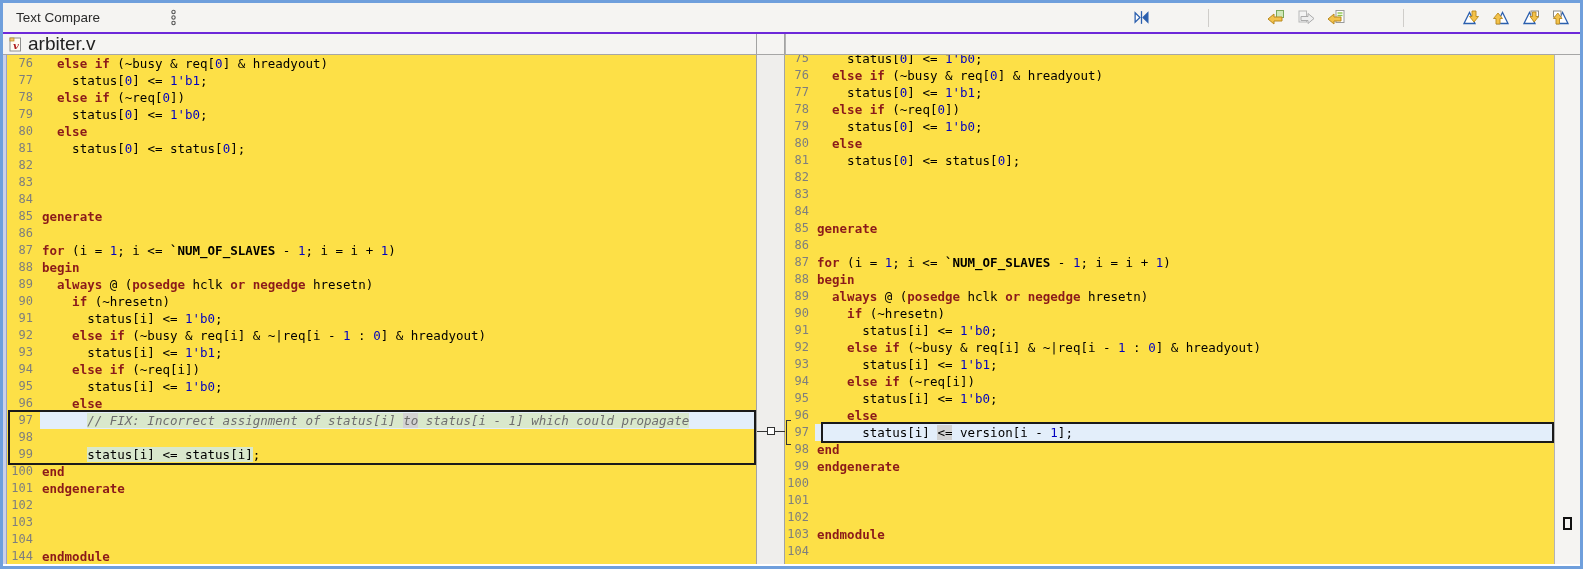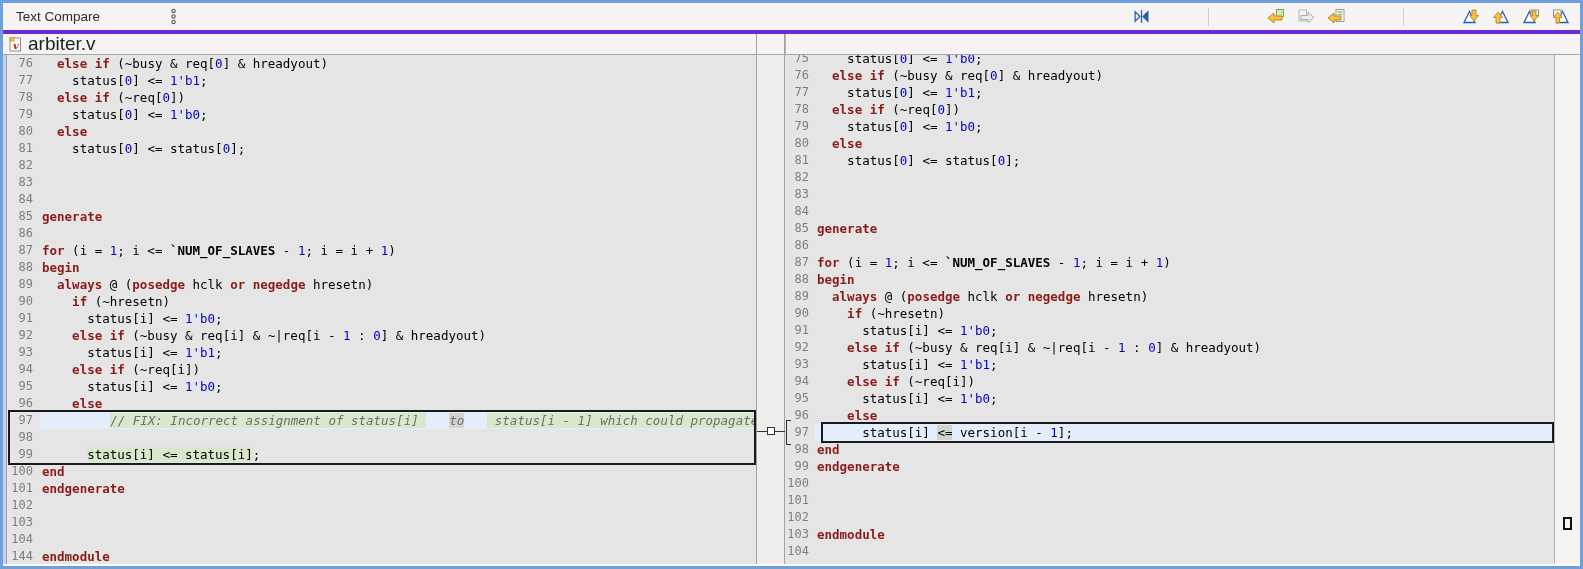--- a/index.html
+++ b/index.html
@@ -3,21 +3,21 @@
 <meta charset="utf-8">
 <style>
   * { margin:0; padding:0; box-sizing:border-box; }
   body { font-family:"Liberation Sans", sans-serif; background:#fff; }
   .window {
     position:relative; width:1583px; height:569px;
     border:3px solid #6f9fdc; background:#fff; overflow:hidden;
   }
   
   .titlebar {
-    height:31px; background:#f5f4f2; border-bottom:4px solid #6d28d9;
+    height:31px; background:#f5f4f2; border-bottom:2px solid #6d28d9;
     display:flex; align-items:center; padding:0 8px 0 13px;gap:47px;
   }
   .titlebar .title { font-size:13.5px; color:#2b2b2b; }
   .kebab { margin-left:22px; display:flex; align-items:center; }
   .tb-spacer { flex:1; }
   .tb-group { display:flex; align-items:center; gap:8px; }
   .tb-sep { width:1px; height:18px; background:#cfcdca; margin:0 9px; }
   .tb-btn {
     width:22px; height:22px; border:none; background:transparent;
     display:flex; align-items:center; justify-content:center; padding:0;
@@ -25,37 +25,37 @@
   .tb-btn svg { display:block; }
   
   .pane-headers { height:21px; background:#f5f4f2; border-bottom:1px solid #a6a6a6; display:flex; }
   .ph-left { width:753px; display:flex; align-items:center; gap:6px; padding-left:6px; }
   .ph-gutter { width:29px; border-left:1px solid #a3a3a3; border-right:1px solid #a3a3a3; background:#f5f4f2; }
   .ph-right { flex:1; display:flex; align-items:center; padding-left:6px; }
   .ph-ruler { width:26px; border-left:1px solid #b3b3b3; background:#f5f4f2; }
   .ph-title { font-size:19px; color:#222; }
   
   .content { position:relative; display:flex; height:509px; }
-  .pane { position:relative; overflow:hidden; background:#e5e5e5; }
+  .pane { position:relative; overflow:hidden; background:#fde047; }
   .pane-left { width:753px; }
   .pane-right { flex:1; }
   .gutter { width:29px; background:#efeeec; border-left:1px solid #a3a3a3; border-right:1px solid #a3a3a3; position:relative; }
   .ruler { width:26px; background:#f5f4f2; border-left:1px solid #b3b3b3; position:relative; }
   .lavender-strip { position:absolute; left:0; top:0; bottom:0; width:4px; background:#cbd0e9; border-right:1px solid #98a1cd; }
   .rows-left { margin-left:5px; }
   .rows-right { margin-top:-5px; }
   .row { display:flex; height:17px; line-height:17px; font-family:"DejaVu Sans Mono", monospace; font-size:12.5px; }
   .ln { width:32px; text-align:right; padding-right:7px; color:#7e7e7e; flex:none; font-size:12px; }
   .pane-right .ln { width:30px; padding-right:6px; }
   .code { flex:1; white-space:pre; color:#000; padding-left:2px; }
   .code.cur { background:#e3eefa; }
   .t-k { color:#8b1a1a; font-weight:bold; }
   .t-n { color:#0000c0; }
   .t-m { color:#000; font-weight:bold; }
-  .t-c { color:#6e6e6e; font-style:italic;margin-left:23px; }
+  .t-c { color:#6e6e6e; font-style:italic; }
   .bg-g { background:#d9e8cc; }
   .bg-x { background:#d2d2d2; }
   
   .diff-box { position:absolute; border:2px solid #1a1a1a; pointer-events:none; }
   .diff-box-left { top:355px; left:5px; right:0; height:55px; }
   .diff-box-right { top:367px; left:36px; right:0; height:21px; }
   .conn-line { position:absolute; height:1px; background:#333; top:376px; }
   .conn-l1 { left:0; width:12px; }
   .conn-l2 { left:18px; width:11px; }
   .conn-square { position:absolute; top:372px; left:10px; width:8px; height:8px; background:#fff; border:1px solid #333; }

